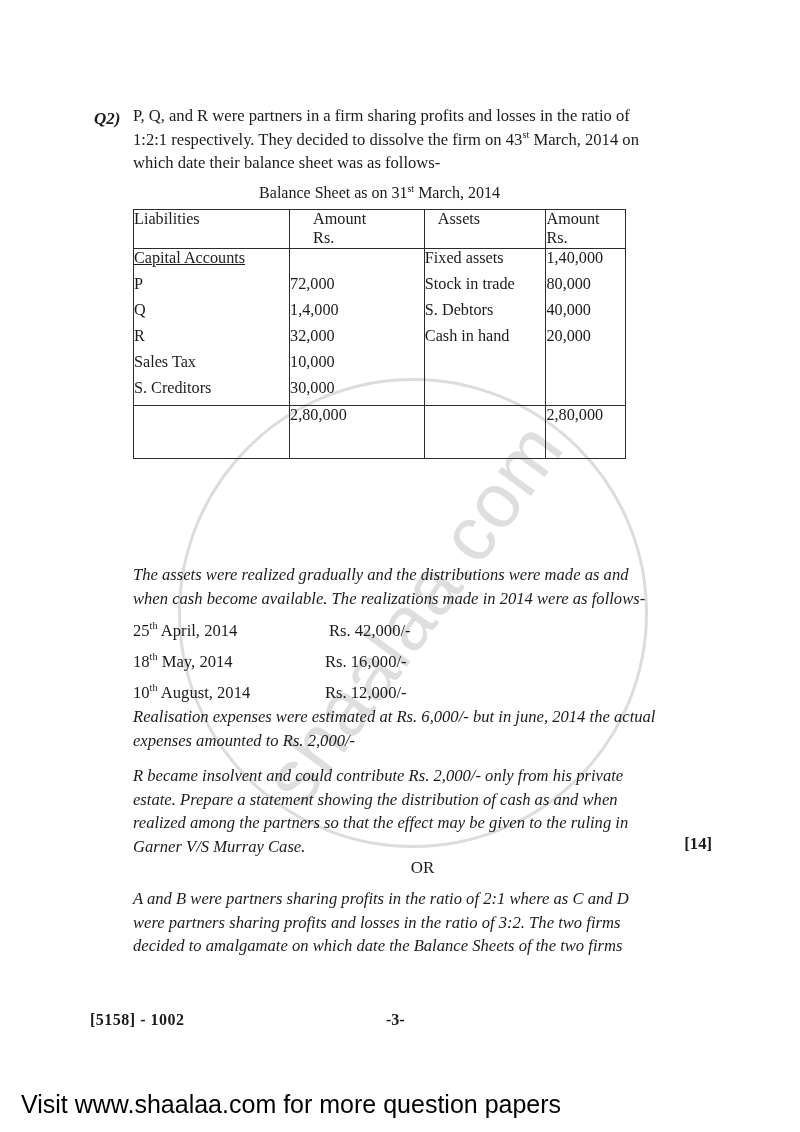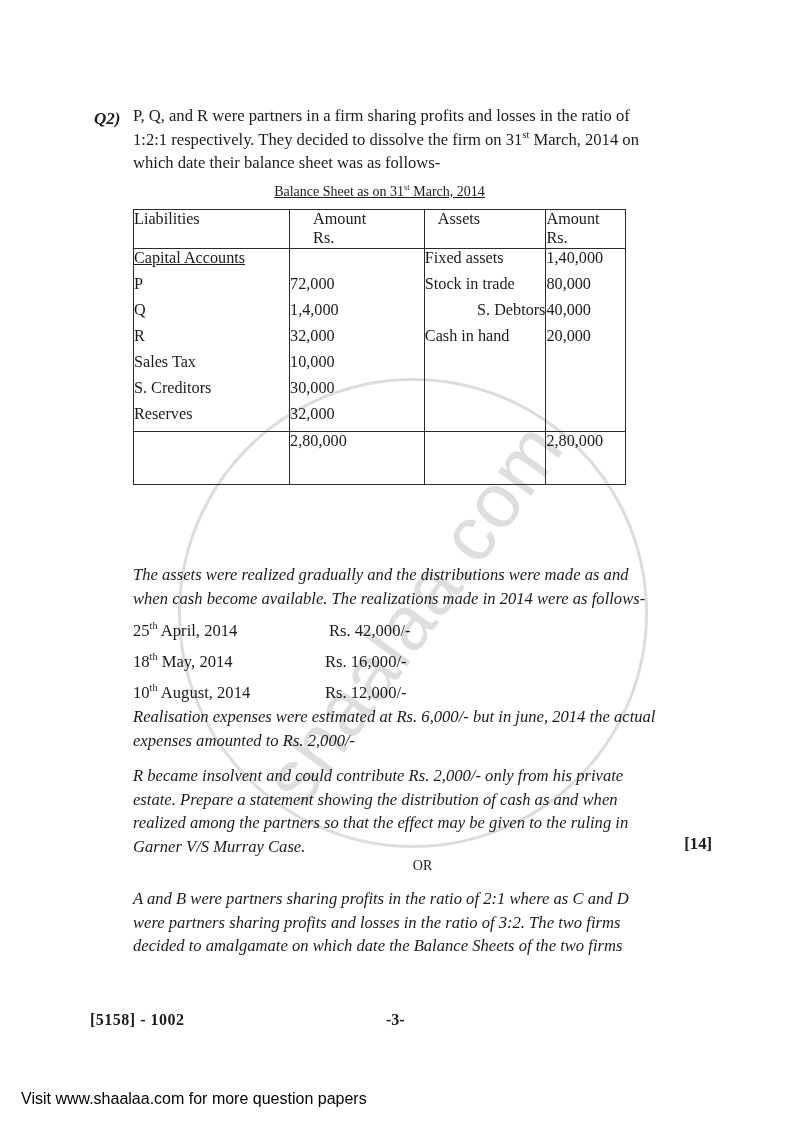--- a/index.html
+++ b/index.html
@@ -85,22 +85,21 @@
     line-height: 0;
   }
 
   
   .table-caption {
     position: absolute;
     left: 133px;
     top: 184px;
     width: 493px;
     text-align: center;
-    font-size: 14px;
-    text-decoration: underline;
+    font-size: 16px;
   }
 
   table.bs {
     position: absolute;
     left: 133px;
     top: 209px;
     width: 493px;
     border-collapse: collapse;
     font-size: 16.2px;
     padding-left: 17px;
@@ -158,21 +157,21 @@
     right: 88px;
     font-weight: bold;
     font-size: 16.6px;
   }
 
   .or-line {
     position: absolute;
     left: 133px;
     width: 579px;
     text-align: center;
-    font-size: 14px;
+    font-size: 17px;
   }
 
   
   .footer-code {
     position: absolute;
     left: 90px;
     top: 1011px;
     font-weight: bold;
     font-size: 16px;
     letter-spacing: 0.5px;
@@ -182,39 +181,39 @@
     left: 386px;
     top: 1011px;
     font-weight: bold;
     font-size: 16px;
   }
   .site-banner {
     position: absolute;
     left: 21px;
     top: 1090px;
     font-family: "Liberation Sans", "DejaVu Sans", sans-serif;
-    font-size: 16px;
+    font-size: 25px;
     color: #000000;
   }
 </style>
 </head>
 <body>
 
 <div id="watermark">
   <div class="wm-ring"></div>
   <div class="wm-text">shaalaa.com</div>
 </div>
 
 <div id="page">
 
   <div class="q-block">
     <div class="q-label">Q2)</div>
     <div class="q-body">
       <div>P, Q, and R were partners in a firm sharing profits and losses in the ratio of</div>
-      <div><span>1:2:1 respectively. They decided to dissolve the firm on 31</span><sup>st</sup><span> March, 2014 on</span></div>
+      <div><span>1:2:1 respectively. They decided to dissolve the firm on 43</span><sup>st</sup><span> March, 2014 on</span></div>
       <div class="lastline">which date their balance sheet was as follows-</div>
     </div>
   </div>
 
   <div class="table-caption"><span>Balance Sheet as on 31</span><sup>st</sup><span> March, 2014</span></div>
 
   <table class="bs">
     <tbody>
       <tr class="row-tall">
         <td class="c-liab cell-pad-l" rowspan="1">
@@ -243,44 +242,38 @@
         </tr>
         <tr>
           <td class="c-liab cell-pad-l" style="border-top: none; border-bottom: none;">P</td>
           <td class="c-amt1 amt" style="border-top: none; border-bottom: none;">72,000</td>
           <td class="c-asset asset-lbl asset-lbl2" style="border-top: none; border-bottom: none;">Stock in trade</td>
           <td class="c-amt2 amt-r2" style="border-top: none; border-bottom: none;">80,000</td>
         </tr>
         <tr>
           <td class="c-liab cell-pad-l" style="border-top: none; border-bottom: none;">Q</td>
           <td class="c-amt1 amt" style="border-top: none; border-bottom: none;">1,4,000</td>
-          <td class="c-asset asset-lbl asset-lbl2" style="border-top: none; border-bottom: none; text-align: right;">S. Debtors</td>
+          <td class="c-asset asset-lbl asset-lbl2" style="border-top: none; border-bottom: none;">S. Debtors</td>
           <td class="c-amt2 amt-r2" style="border-top: none; border-bottom: none;">40,000</td>
         </tr>
         <tr>
           <td class="c-liab cell-pad-l" style="border-top: none; border-bottom: none;">R</td>
           <td class="c-amt1 amt" style="border-top: none; border-bottom: none;">32,000</td>
           <td class="c-asset asset-lbl asset-lbl2" style="border-top: none; border-bottom: none;">Cash in hand</td>
           <td class="c-amt2 amt-r2" style="border-top: none; border-bottom: none;">20,000</td>
         </tr>
         <tr>
           <td class="c-liab cell-pad-l" style="border-top: none; border-bottom: none;">Sales Tax</td>
           <td class="c-amt1 amt" style="border-top: none; border-bottom: none;">10,000</td>
           <td class="c-asset asset-lbl " style="border-top: none; border-bottom: none;"></td>
           <td class="c-amt2 amt-r2" style="border-top: none; border-bottom: none;"></td>
         </tr>
         <tr>
           <td class="c-liab cell-pad-l" style="border-top: none; border-bottom: none;">S. Creditors</td>
           <td class="c-amt1 amt" style="border-top: none; border-bottom: none;">30,000</td>
-          <td class="c-asset asset-lbl " style="border-top: none; border-bottom: none;"></td>
-          <td class="c-amt2 amt-r2" style="border-top: none; border-bottom: none;"></td>
-        </tr>
-        <tr>
-          <td class="c-liab cell-pad-l" style="border-top: none; border-bottom: none;">Reserves</td>
-          <td class="c-amt1 amt" style="border-top: none; border-bottom: none;">32,000</td>
           <td class="c-asset asset-lbl " style="border-top: none; border-bottom: none;"></td>
           <td class="c-amt2 amt-r2" style="border-top: none; border-bottom: none;"></td>
         </tr>
         <tr class="total-row">
           <td class="c-liab cell-pad-l" style="border-bottom: none;"></td>
           <td class="c-amt1 amt" style="border-bottom: none;">2,80,000</td>
           <td class="c-asset asset-lbl" style="border-bottom: none;"></td>
           <td class="c-amt2 amt-r2" style="border-bottom: none;">2,80,000</td>
         </tr>
         <tr class="pad-row">

